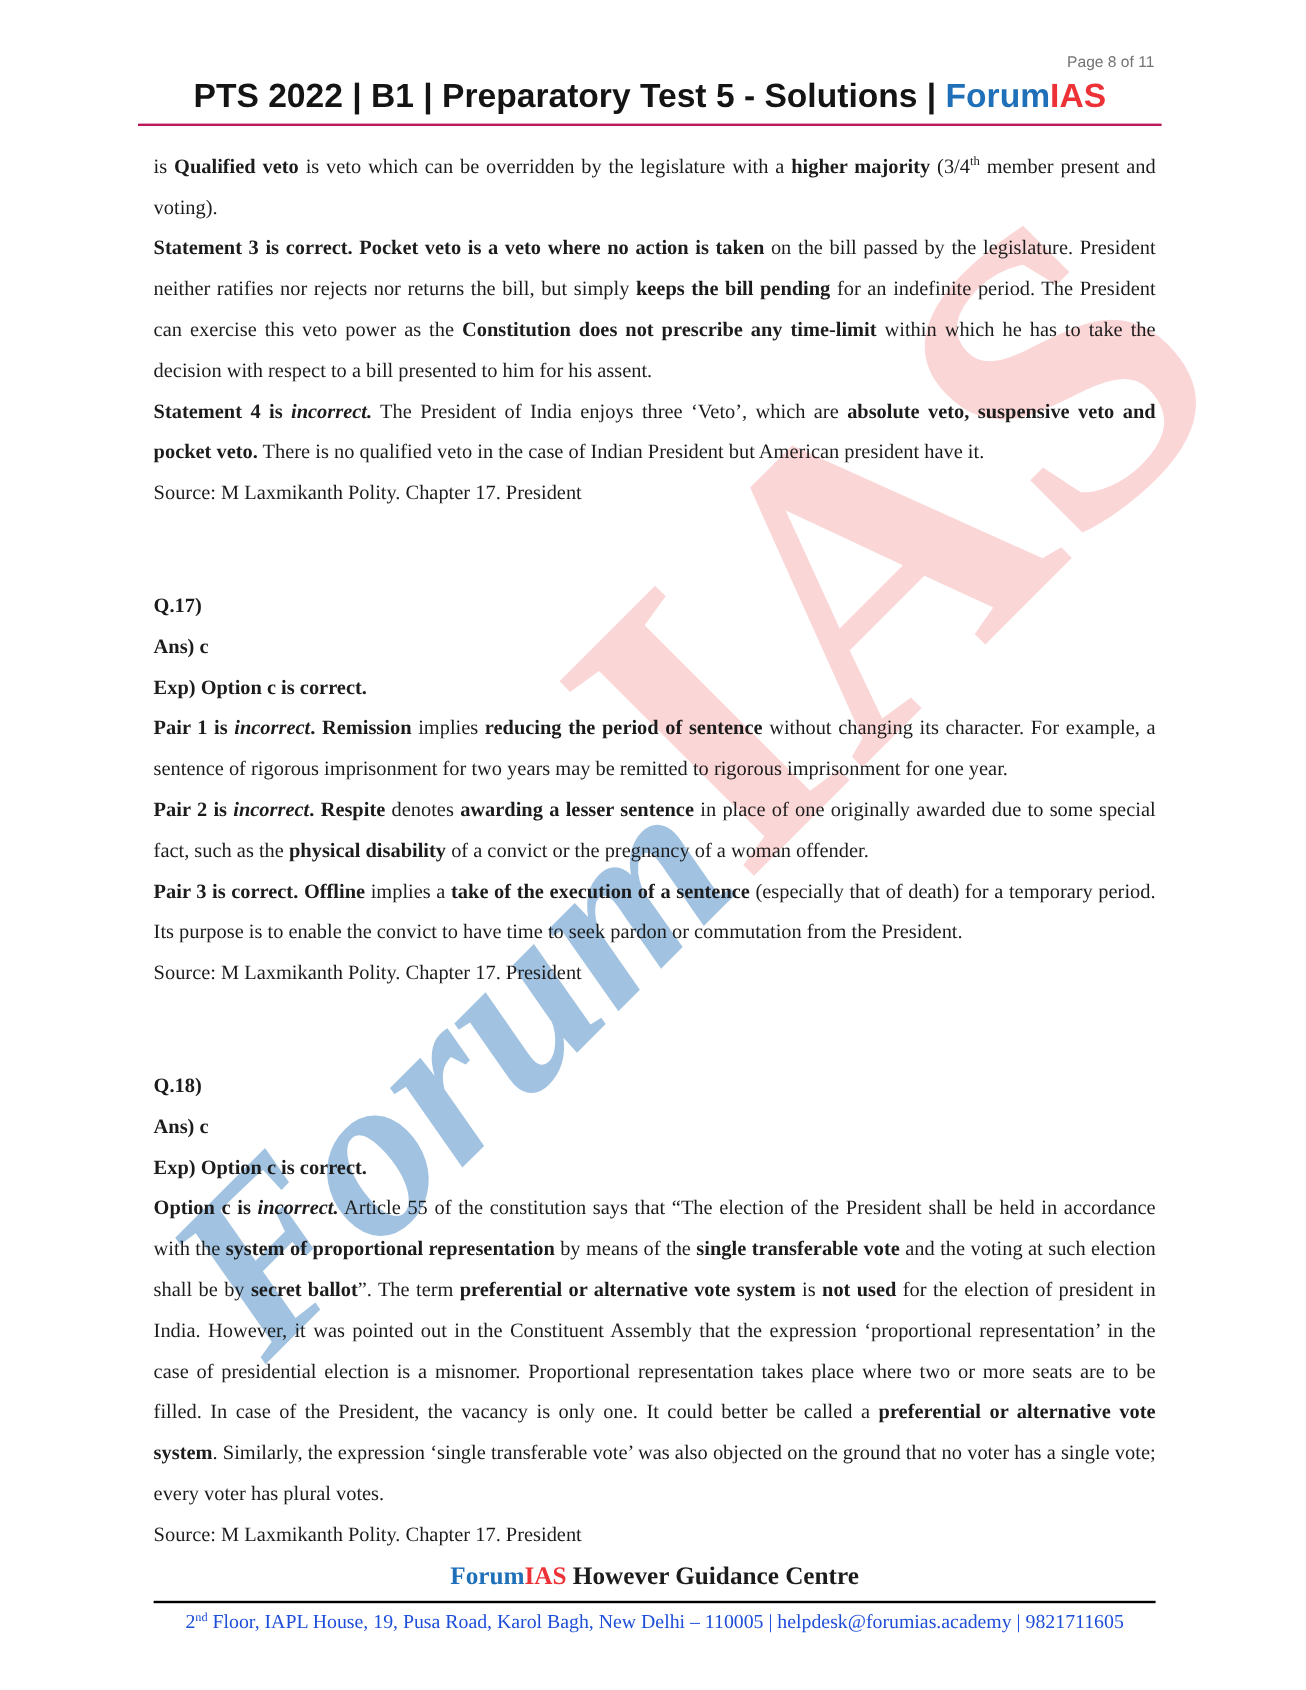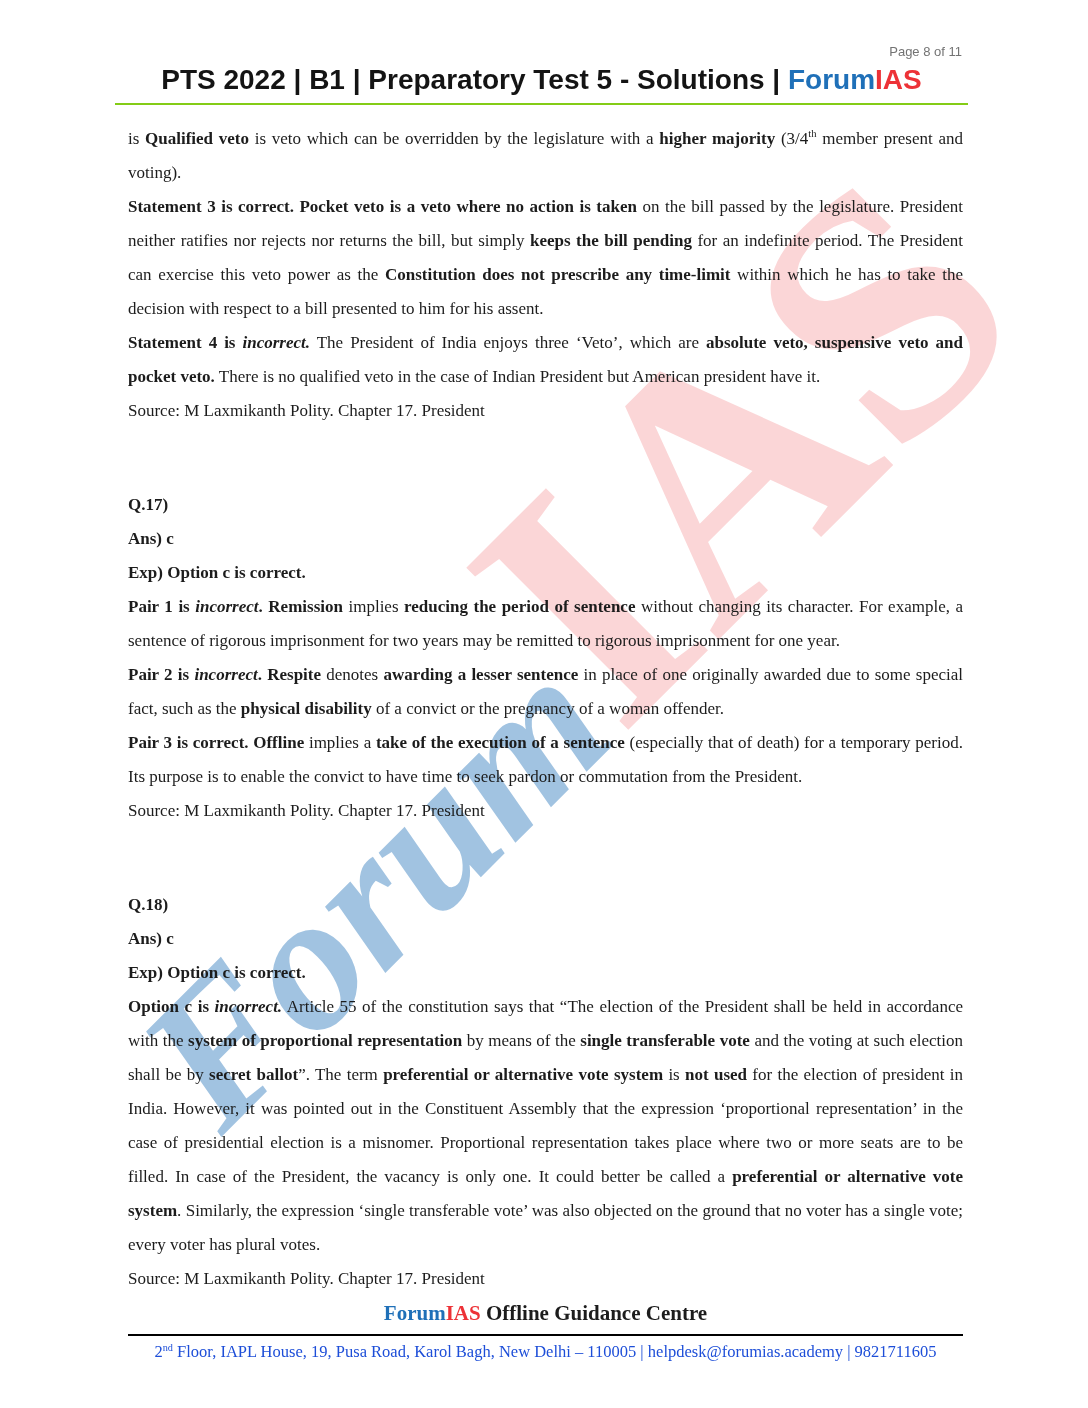--- a/index.html
+++ b/index.html
@@ -18,21 +18,21 @@
     font-family:"Liberation Sans", sans-serif;
     font-size:13px; color:#737373;
     z-index:2;
   }
   .header {
     position:absolute; top:64px; left:115px; right:120px;
     text-align:center;
     font-family:"Liberation Sans", sans-serif;
     font-weight:700; font-size:28px; color:#141414;
     padding-bottom:7px;
-    border-bottom:2px solid #84cc16;
+    border-bottom:2px solid #be185d;
     z-index:2;
     white-space:nowrap;
   }
   .brand-blue { color:#1f70b8; }
   .brand-red  { color:#ed3237; }
   .content {
     position:absolute; top:122px; left:128px; right:125px;
     font-size:17px; line-height:34px;
     text-align:justify;
     z-index:1;
@@ -91,18 +91,18 @@
       <div class="spacer"></div>
       <div class="spacer"></div>
       <p class="para"><span style="font-weight: 700;">Q.18)</span></p>
       <p class="para"><span style="font-weight: 700;">Ans) c</span></p>
       <p class="para"><span style="font-weight: 700;">Exp) Option c is correct.</span></p>
       <p class="para"><span style="font-weight: 700;">Option c is </span><span style="font-weight: 700; font-style: italic;">incorrect.</span><span> Article 55 of the constitution says that “The election of the President shall be held in accordance with the </span><span style="font-weight: 700;">system of proportional representation</span><span> by means of the </span><span style="font-weight: 700;">single transferable vote</span><span> and the voting at such election shall be by </span><span style="font-weight: 700;">secret ballot</span><span>”. The term </span><span style="font-weight: 700;">preferential or alternative vote system</span><span> is </span><span style="font-weight: 700;">not used</span><span> for the election of president in India. However, it was pointed out in the Constituent Assembly that the expression ‘proportional representation’ in the case of presidential election is a misnomer. Proportional representation takes place where two or more seats are to be filled. In case of the President, the vacancy is only one. It could better be called a </span><span style="font-weight: 700;">preferential or alternative vote system</span><span>. Similarly, the expression ‘single transferable vote’ was also objected on the ground that no voter has a single vote; every voter has plural votes.</span></p>
       <p class="para"><span>Source: M Laxmikanth Polity. Chapter 17. President</span></p>
     </div>
 
   <div class="footer">
-    <div class="footer-title"><span class="brand-blue">Forum</span><span class="brand-red">IAS</span><span> Offline Guidance Centre</span></div>
+    <div class="footer-title"><span class="brand-blue">Forum</span><span class="brand-red">IAS</span><span> However Guidance Centre</span></div>
     <div class="footer-rule"></div>
     <div class="footer-address"><span>2</span><sup>nd</sup><span> Floor, IAPL House, 19, Pusa Road, Karol Bagh, New Delhi – 110005  |  helpdesk@forumias.academy | 9821711605</span></div>
   </div>
 
 </div>
 
 </body></html>

